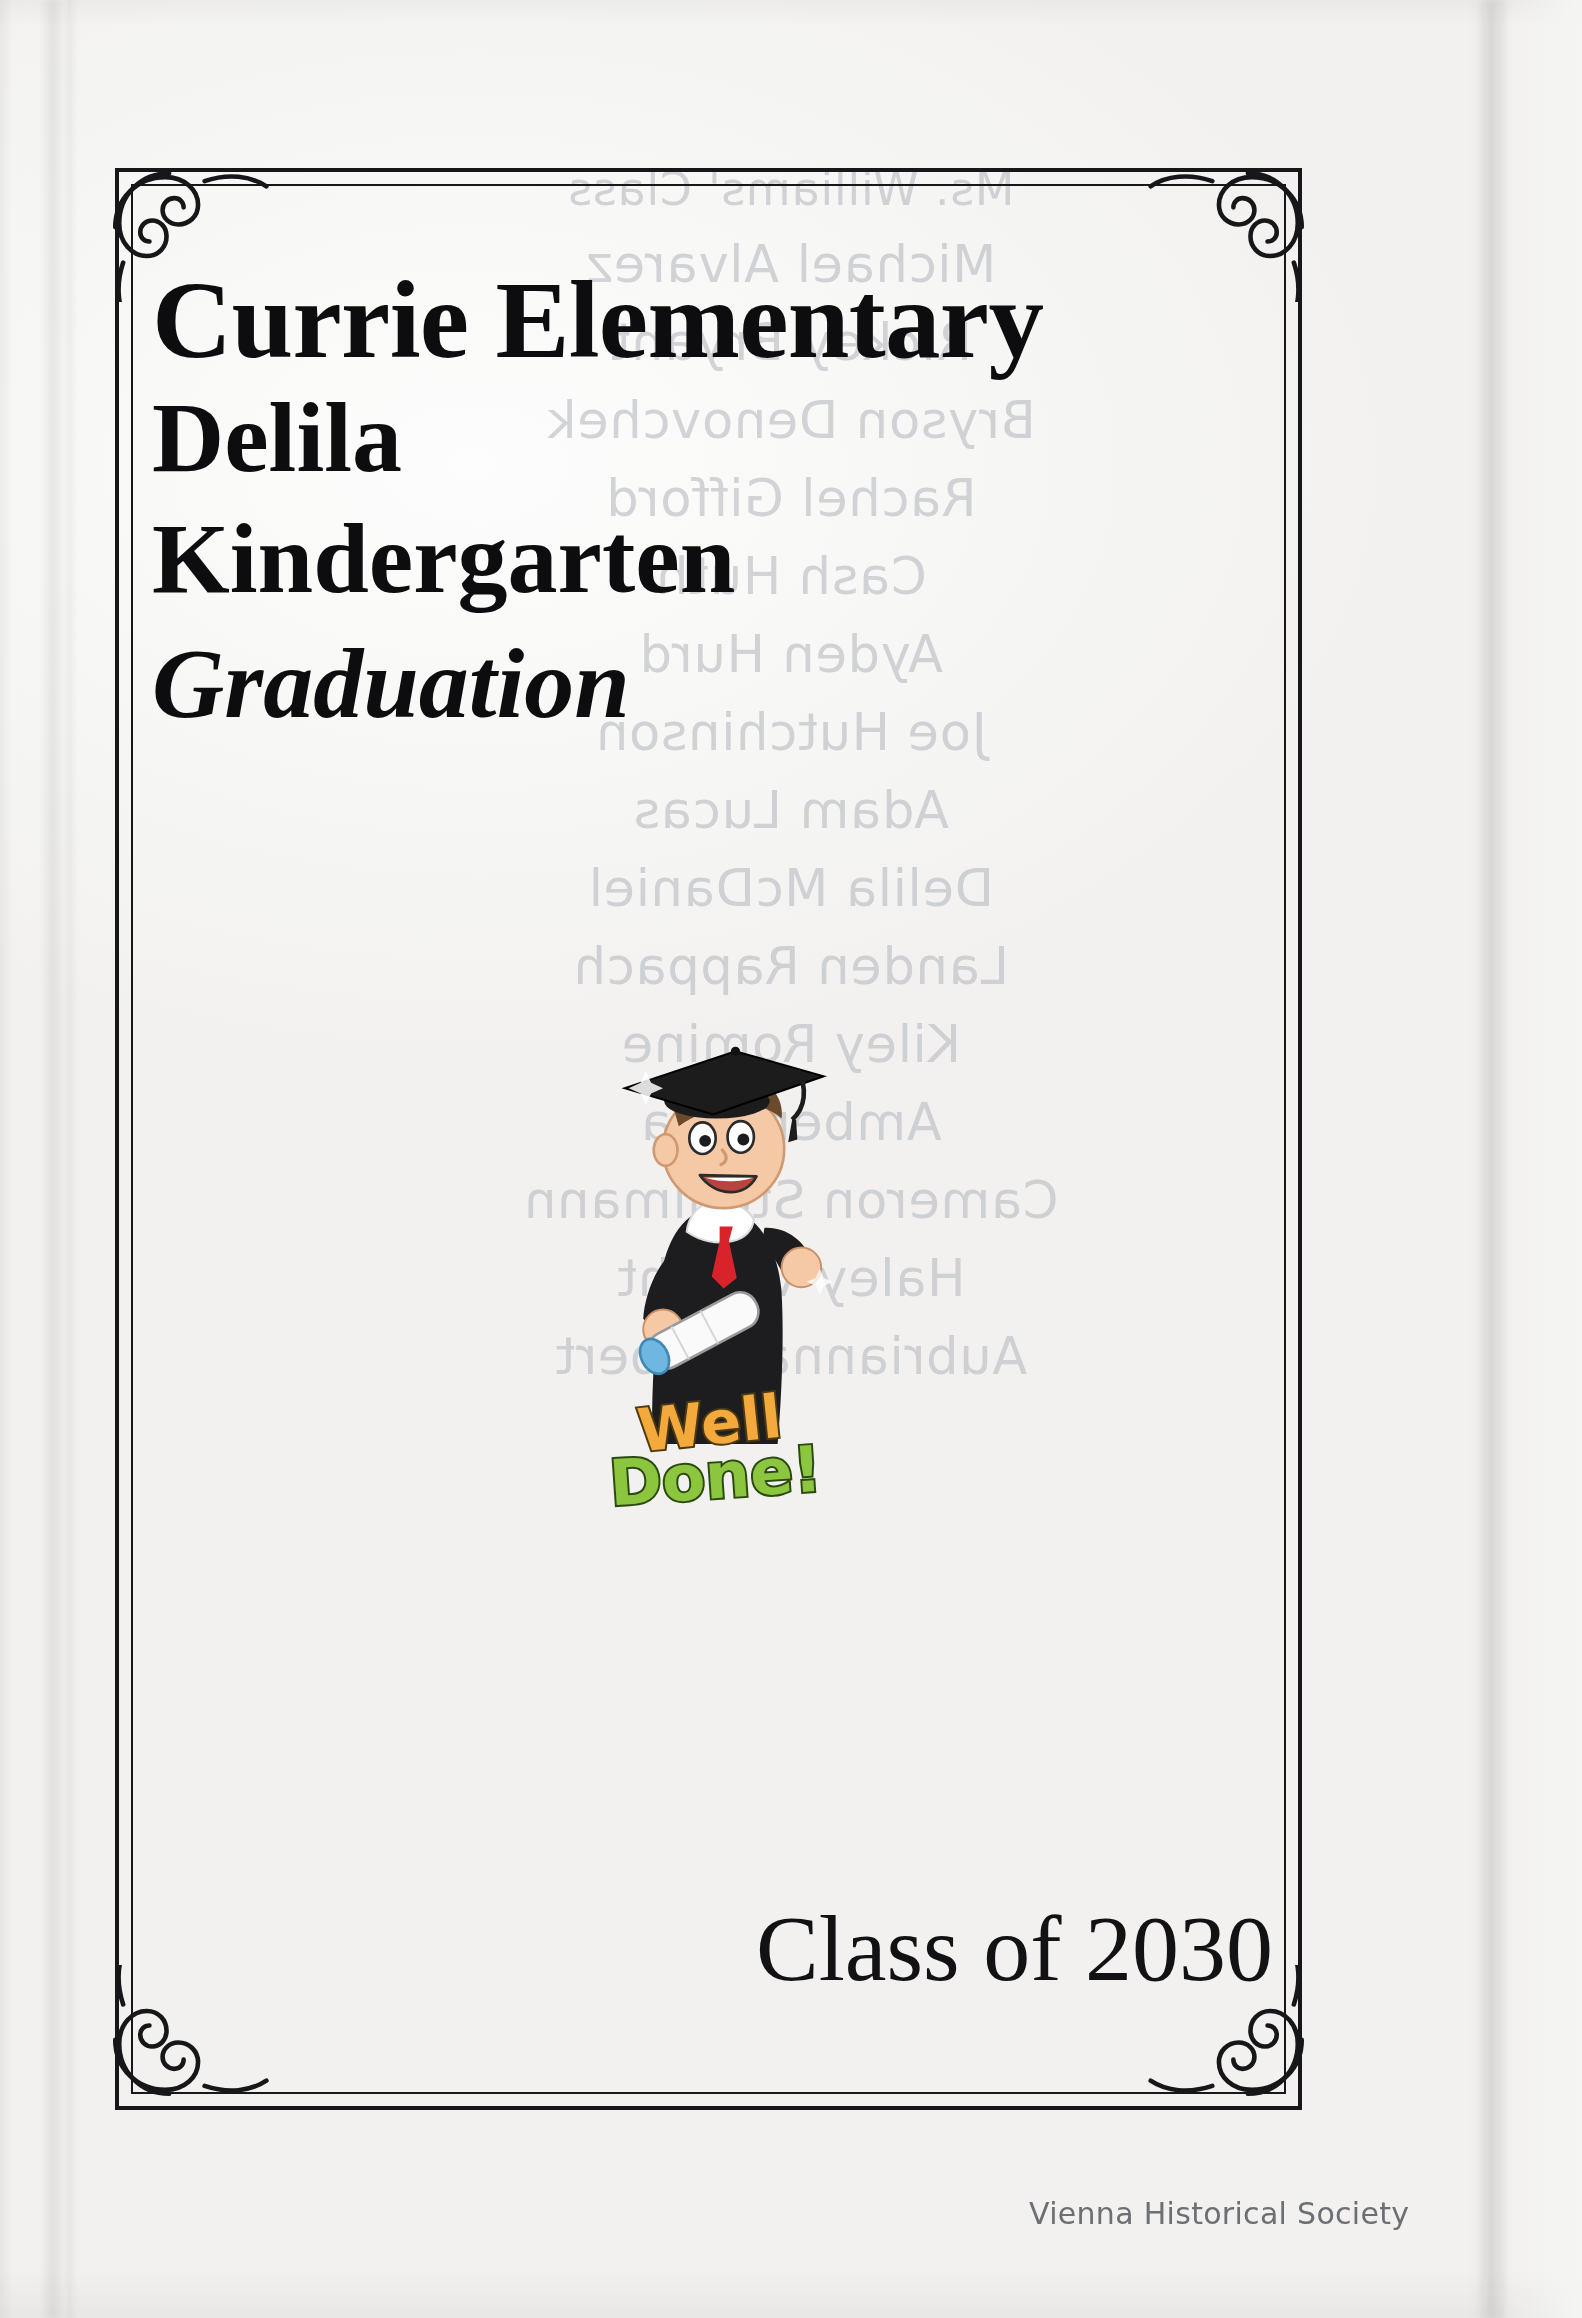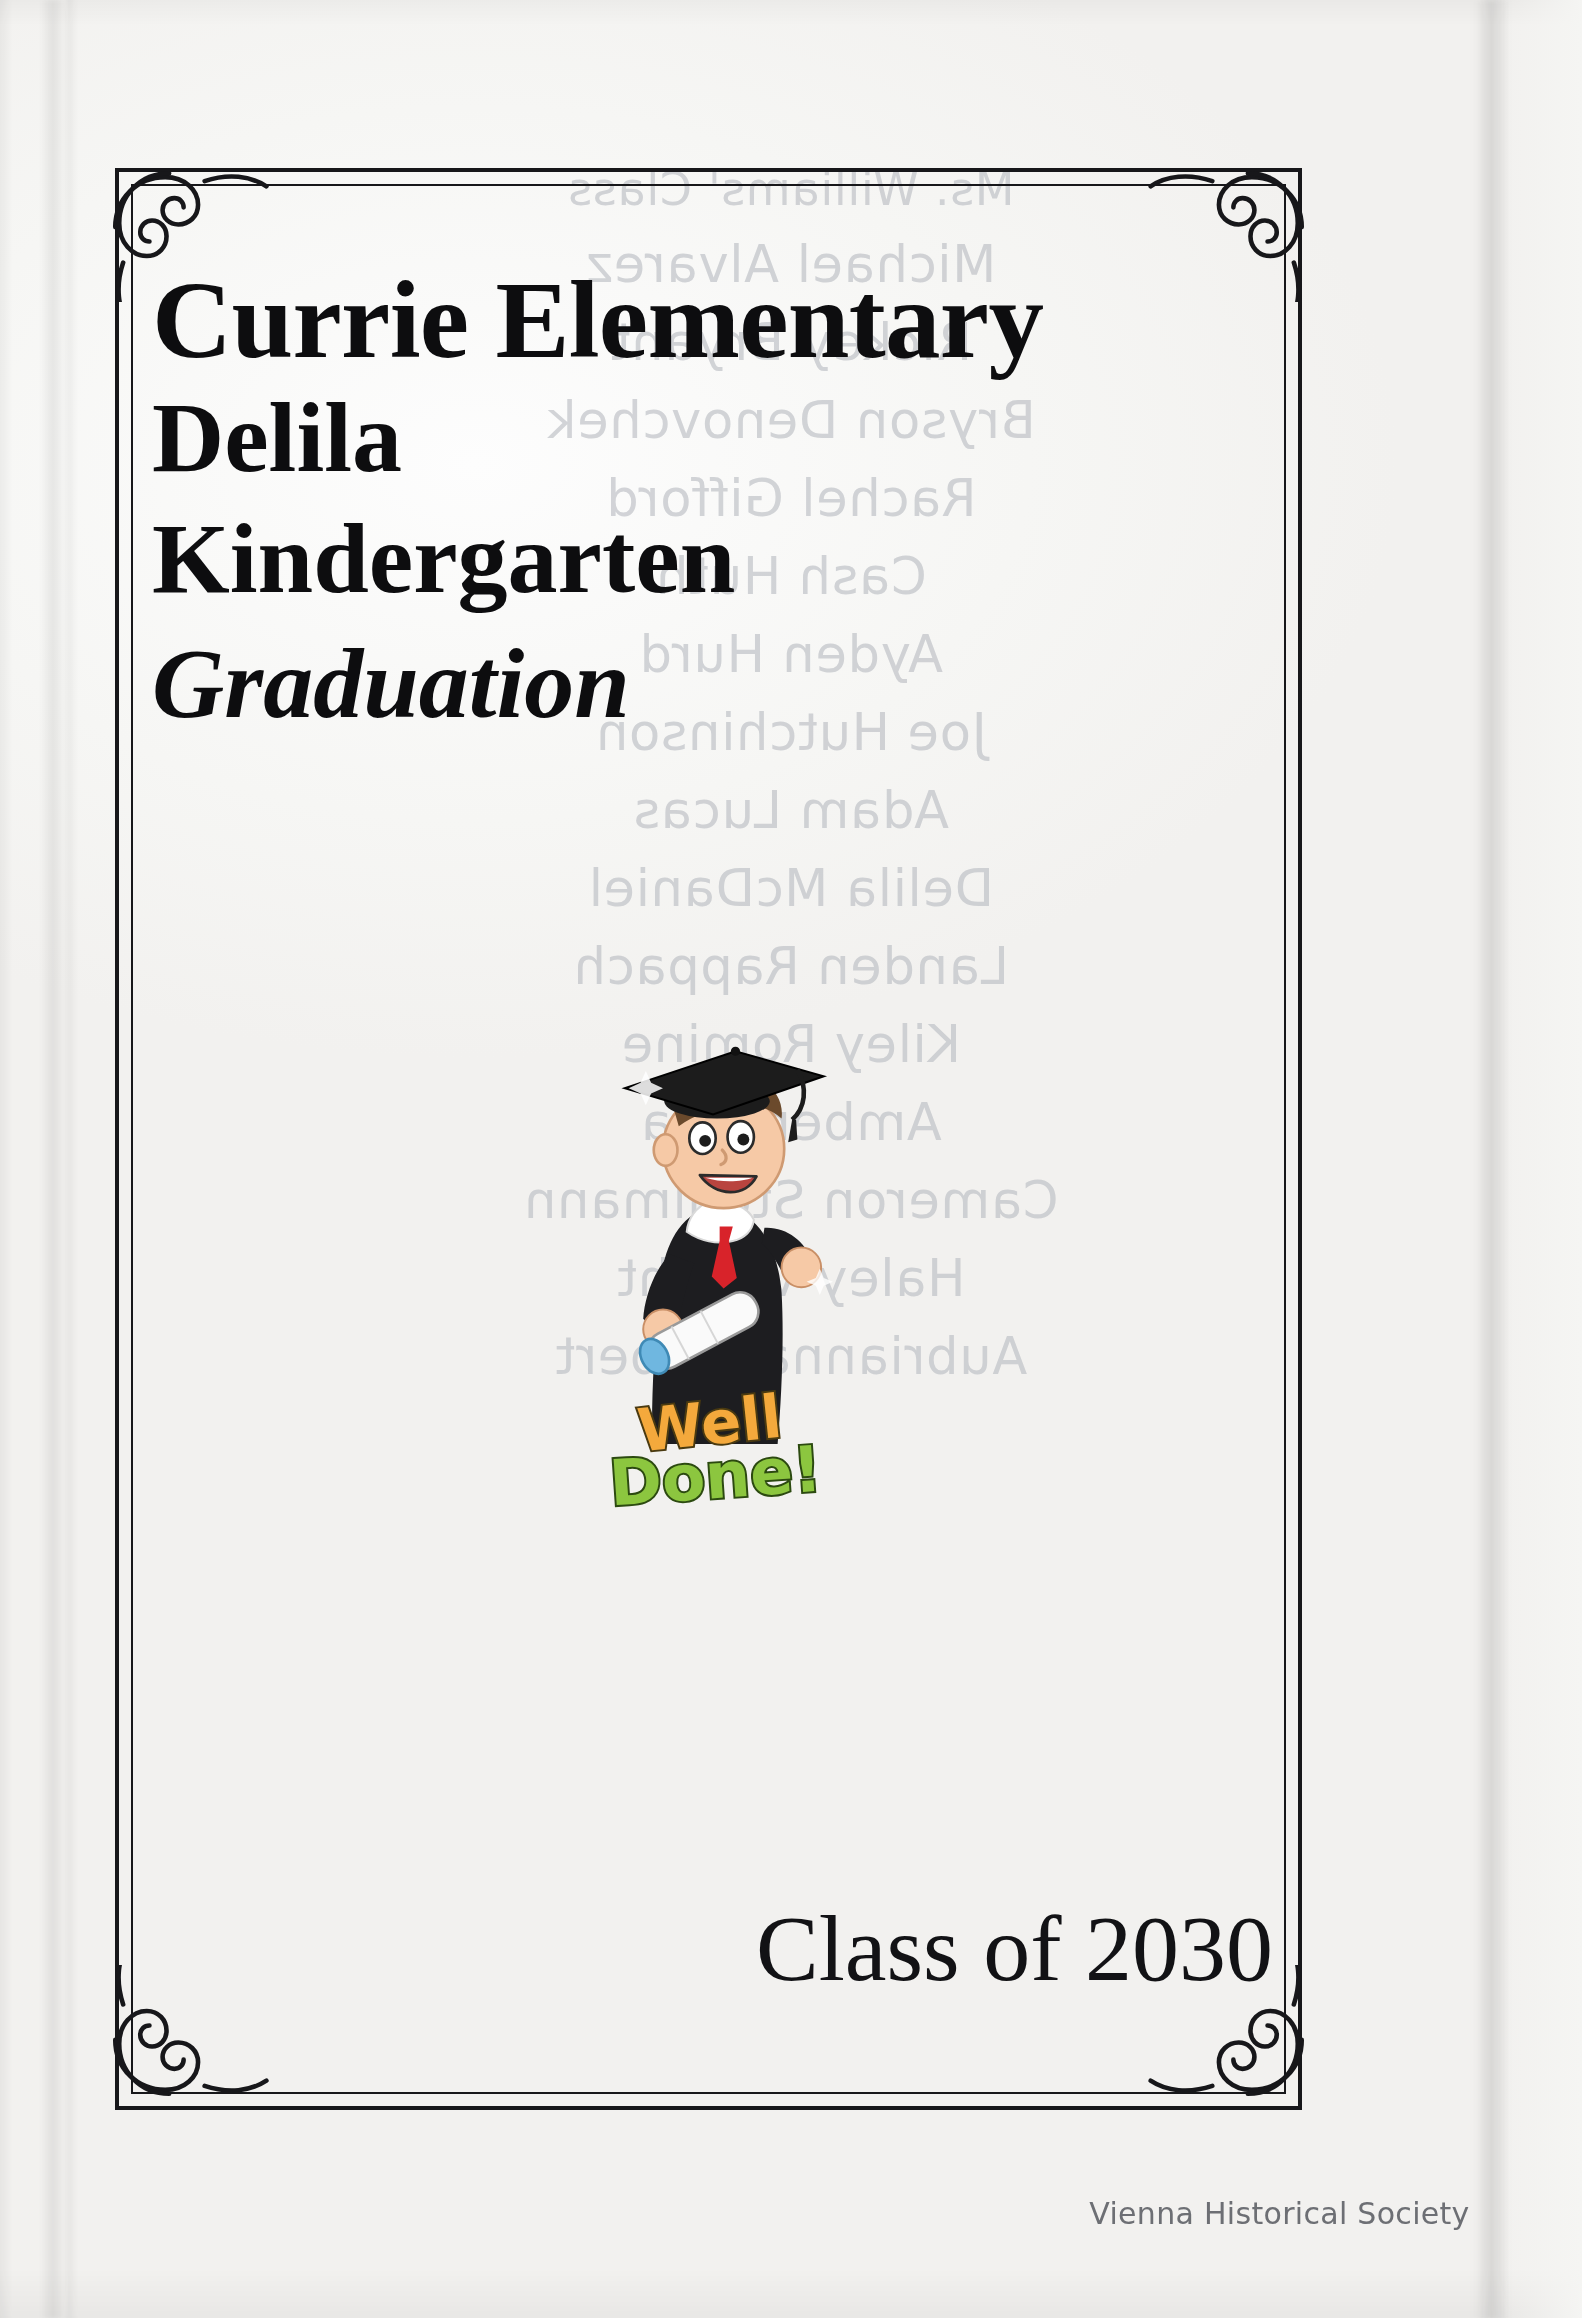--- a/index.html
+++ b/index.html
@@ -158,21 +158,21 @@
     height: 580px;
   }
   #clipart svg { display: block; }
 
   
   #credit {
     position: absolute;
     left: 1029px;
     top: 2196px;
     width: 501px;
-    text-align: center;
+    text-align: left;
     font-family: "DejaVu Sans", sans-serif;
     font-size: 30px;
     color: #6d6f74;
     letter-spacing: 0.3px;
   }
 
   
   #scan-shadow {
     position: absolute;
     right: 0; top: 0; width: 79px; height: 100%;

